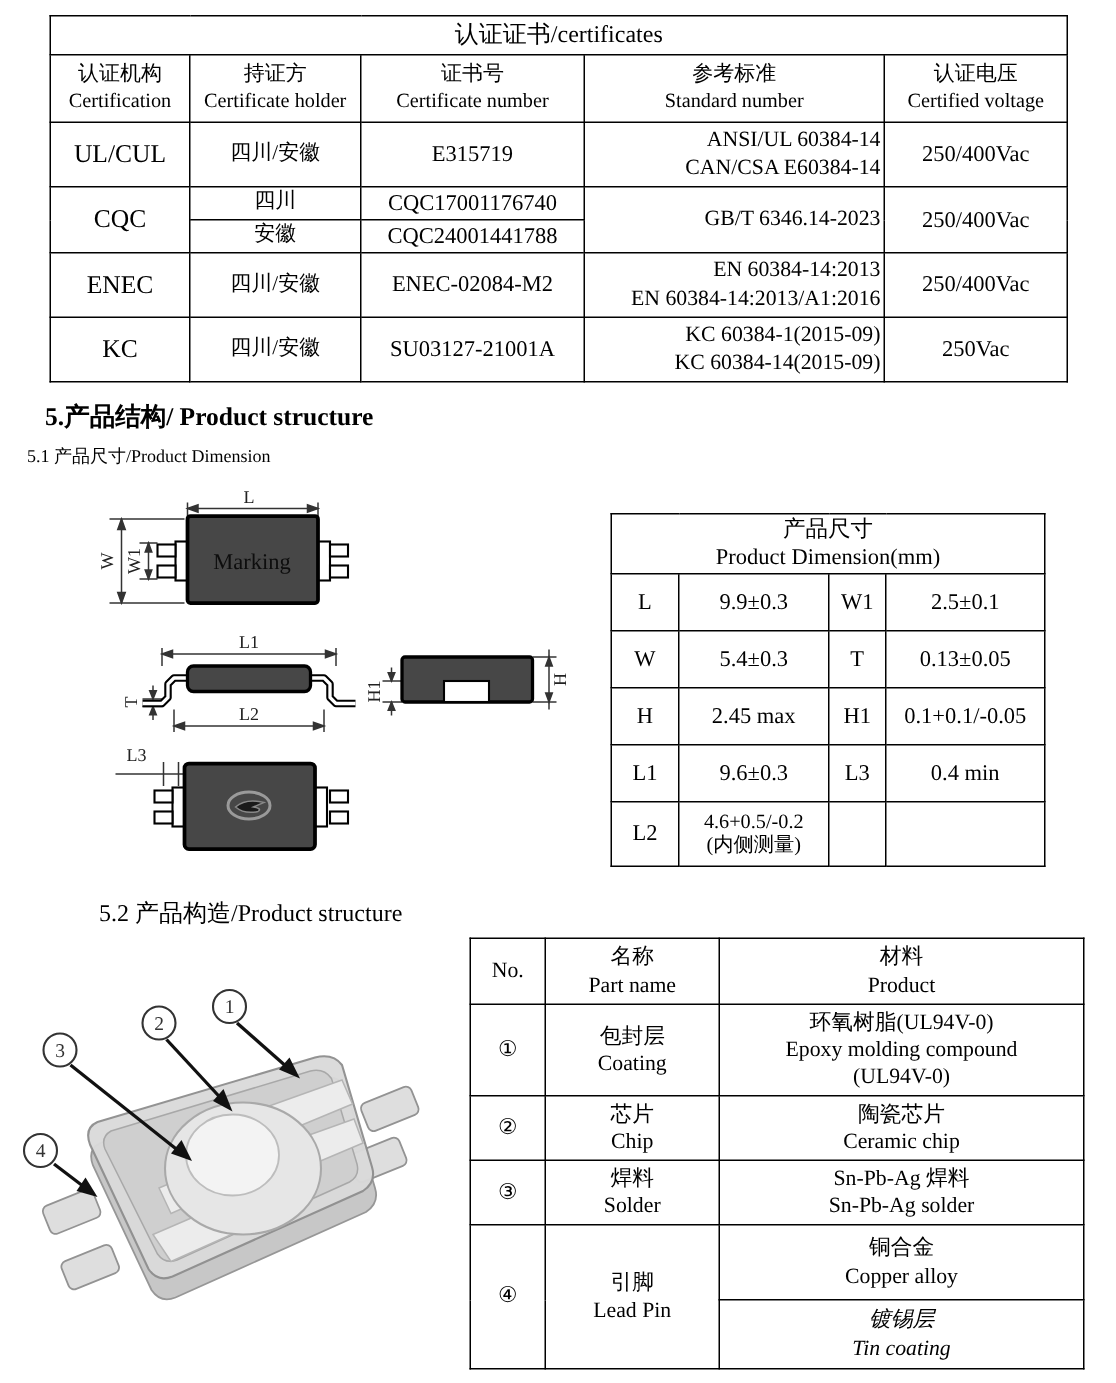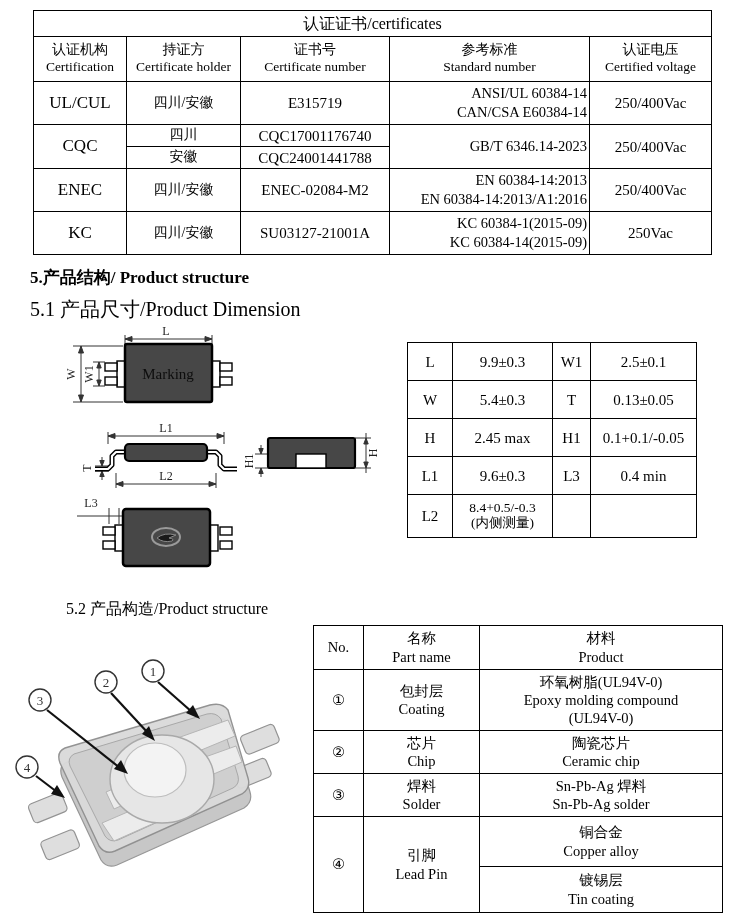--- a/index.html
+++ b/index.html
@@ -31,25 +31,25 @@
   #dim-table tr.last{height:43px;}
   #dim-table .small{font-size:13.5px;line-height:1.1;display:block;}
   
   #parts-table{left:313px;top:625px;width:409px;}
   #parts-table td{font-size:14.5px;line-height:1.25;}
   #parts-table .hdr{height:44px;}
   #parts-table tr.r1{height:61px;}
   #parts-table tr.r2{height:43px;}
   #parts-table tr.r3{height:43px;}
   #parts-table tr.r4a{height:50px;}
-  #parts-table tr.r4b{height:46px;}
+  #parts-table tr.r4b{height:46px;font-style:italic;}
   .circled{font-family:"DejaVu Sans",sans-serif;font-size:16px;}
   
   .h-bold{left:30px;top:266px;font-size:17px;font-weight:bold;}
-  .h-51{left:30px;top:296px;font-size:20px;}
+  .h-51{left:18px;top:296px;font-size:12px;}
   .h-52{left:30px;top:599px;font-size:16px;margin-left:36px;}
   
   svg text{font-family:"Liberation Serif","DejaVu Serif",serif;}
   .dim-label{font-size:12px;fill:#222;}
   .marking{font-size:15px;fill:#0d0d0d;}
   .co-num{font-size:13px;fill:#333;}
 </style>
 </head>
 <body>
 
@@ -227,20 +227,25 @@
 </svg>
 
 <table id="dim-table" class="abs">
   <colgroup>
       <col style="width:45px">
       <col style="width:100px">
       <col style="width:38px">
       <col style="width:106px">
     </colgroup>
   <tbody>
+      <tr class="t">
+    <td colspan="4">
+      <span>产品尺寸</span><br><span>Product Dimension(mm)</span>
+    </td>
+  </tr>
   <tr class="r">
     <td>L</td>
     <td>9.9±0.3</td>
     <td>W1</td>
     <td>2.5±0.1</td>
   </tr>
   <tr class="r">
     <td>W</td>
     <td>5.4±0.3</td>
     <td>T</td>
@@ -254,21 +259,21 @@
   </tr>
   <tr class="r">
     <td>L1</td>
     <td>9.6±0.3</td>
     <td>L3</td>
     <td>0.4 min</td>
   </tr>
   <tr class="last">
     <td>L2</td>
     <td>
-          <span class="small">8.4+0.5/-0.3</span>
+          <span class="small">4.6+0.5/-0.2</span>
           <span class="small">(内侧测量)</span>
         </td>
     <td></td>
     <td></td>
   </tr>
 </tbody>
   </table>
 
 <svg class="abs" style="left:10px;top:648px;" width="300" height="270" viewBox="0 0 300 270">
 

